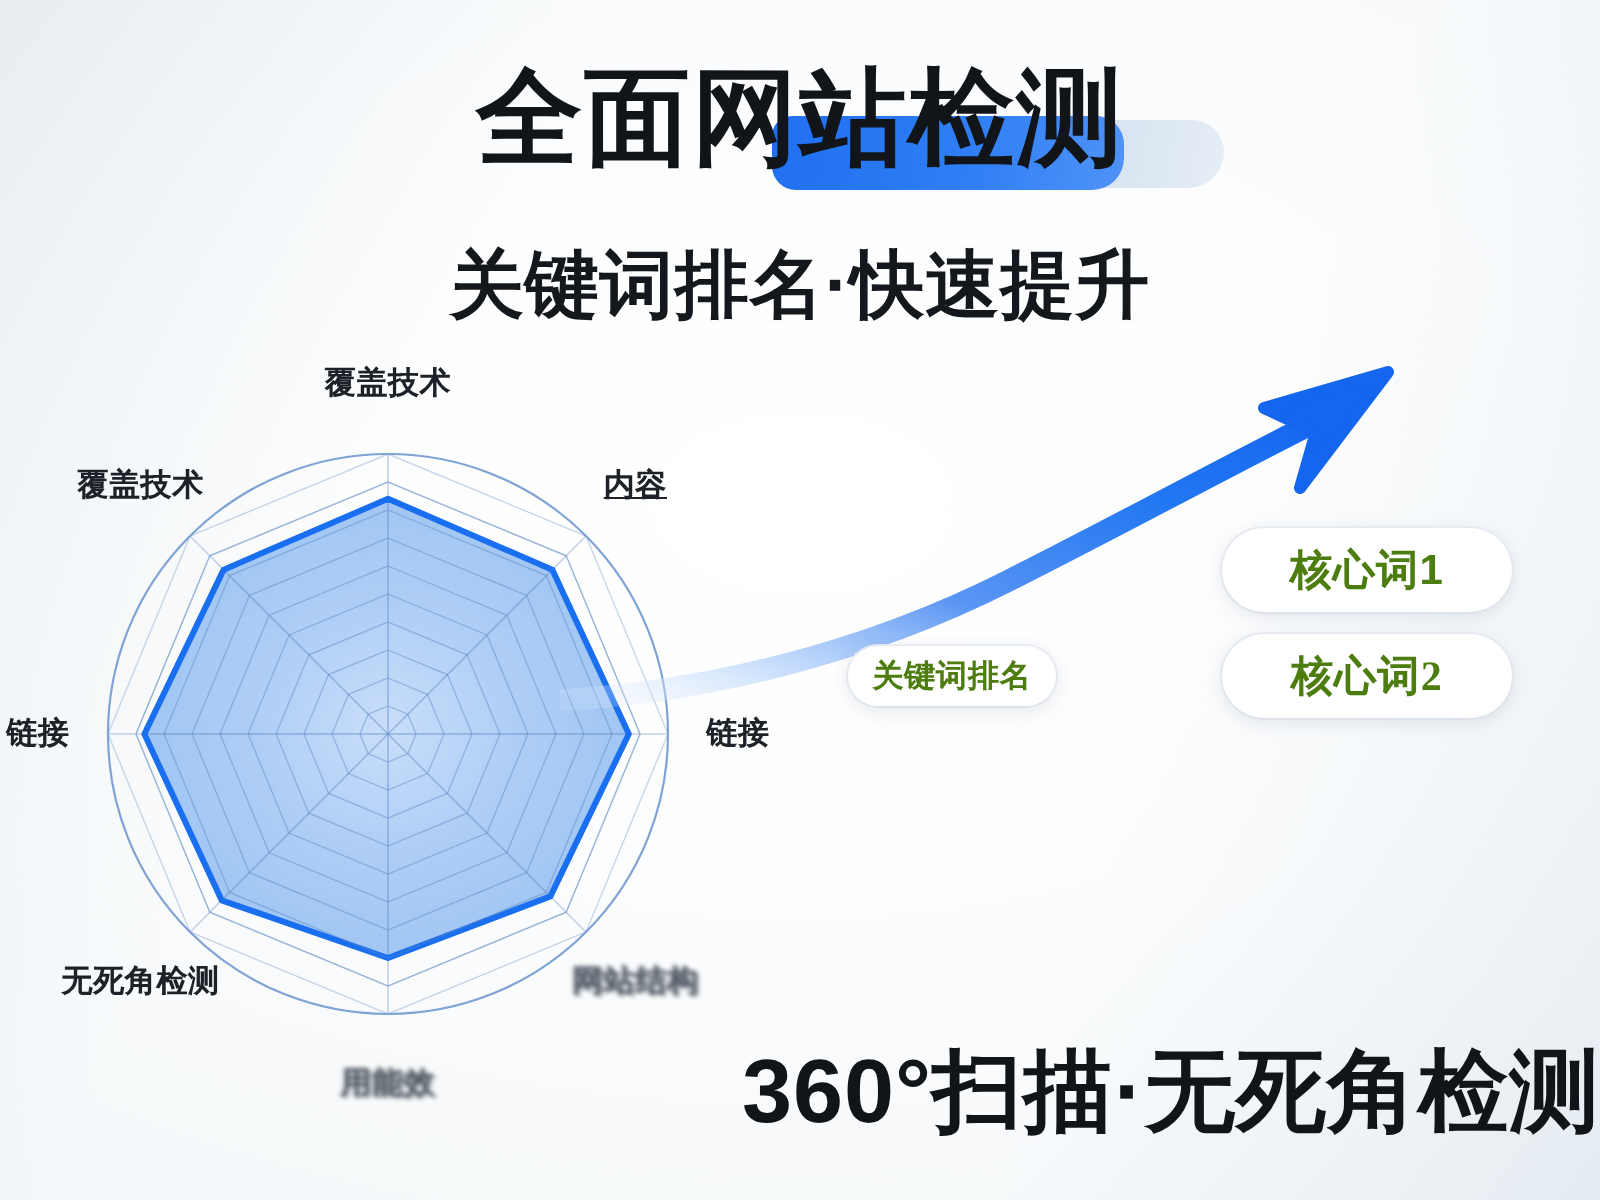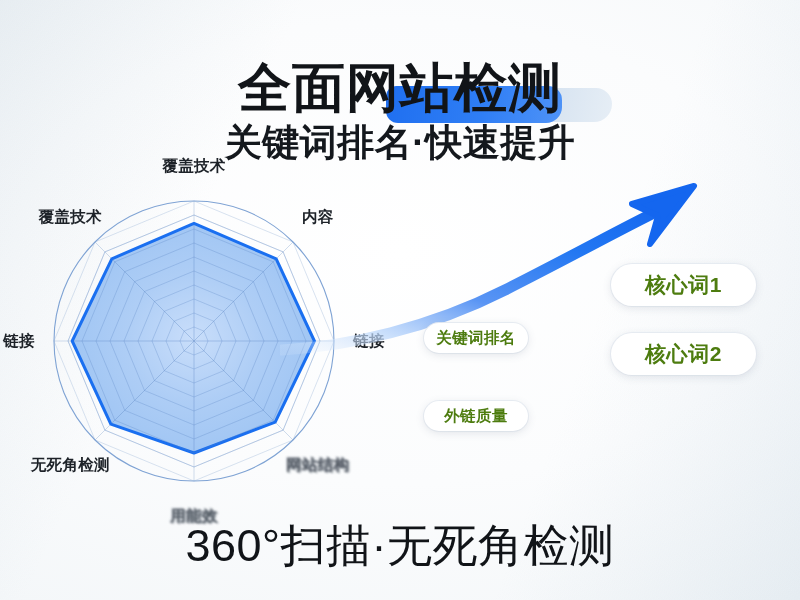--- a/index.html
+++ b/index.html
@@ -37,21 +37,20 @@
   }
 
   
   .title-wrap {
     position: absolute;
     left: 0;
     right: 0;
     top: 32px;
     text-align: center;
     z-index: 6;
-    margin-top: 28px;
   }
   .main-title {
     display: inline-block;
     position: relative;
     font-size: 53px;
     line-height: 1.05;
     font-weight: 700;
     letter-spacing: 1px;
     color: #111418;
     white-space: nowrap;
@@ -88,34 +87,34 @@
     letter-spacing: 0.5px;
     color: #14181d;
     z-index: 6;
     white-space: nowrap;
   }
   .bottom-title {
     position: absolute;
     left: 0;
     right: 0;
     bottom: 24px;
-    text-align: center;
+    text-align: right;
     font-size: 45px;
-    font-weight: 400;
+    font-weight: 700;
     letter-spacing: 0.5px;
     color: #111418;
     z-index: 6;
     white-space: nowrap;
   }
 
   
   #radar-area {
     position: absolute;
     left: 28px;
-    top: 176px;
+    top: 202px;
     width: 400px;
     height: 330px;
     z-index: 3;
   }
   #radar-svg {
     position: absolute;
     left: 0;
     top: 0;
     width: 400px;
     height: 330px;
@@ -171,21 +170,21 @@
     width: 145px;
     height: 42px;
     font-size: 21px;
     font-weight: 700;
     letter-spacing: 0.6px;
   }
   #pill-crawl  { left: 424px; top: 323px; }
   #pill-tdk    { left: 424px; top: 362px; }
   #pill-link   { left: 424px; top: 401px; }
   #pill-kw1    { left: 611px; top: 264px; }
-  #pill-kw2    { left: 611px; top: 333px; }
+  #pill-kw2    { left: 611px; top: 317px; font-family: Liberation Serif, serif; }
 </style>
 </head>
 <body>
 
 <div id="poster">
 
   <div class="title-wrap">
     <div class="main-title">
       <span class="title-highlight"></span>
       <span class="title-highlight-tail"></span>
@@ -243,21 +242,21 @@
           <line x1="166" y1="165" x2="284.59" y2="165.00" stroke="#5d87c4" stroke-width="0.7" stroke-opacity="0.5"></line>
           <line x1="166" y1="165" x2="245.96" y2="244.96" stroke="#5d87c4" stroke-width="0.7" stroke-opacity="0.5"></line>
           <line x1="166" y1="165" x2="166.00" y2="275.32" stroke="#5d87c4" stroke-width="0.7" stroke-opacity="0.5"></line>
           <line x1="166" y1="165" x2="84.09" y2="246.91" stroke="#5d87c4" stroke-width="0.7" stroke-opacity="0.5"></line>
           <line x1="166" y1="165" x2="46.03" y2="165.00" stroke="#5d87c4" stroke-width="0.7" stroke-opacity="0.5"></line>
           <line x1="166" y1="165" x2="85.07" y2="84.07" stroke="#5d87c4" stroke-width="0.7" stroke-opacity="0.5"></line>
         </g>
     </svg>
     <div id="radar-labels">
         <div class="radar-label" style="left: 166px; top: -10px;">覆盖技术</div>
-        <div class="radar-label" style="left: 289.7px; top: 41.3px;">内容</div>
+        <div class="radar-label" style="left: 289.7px; top: 41.3px; text-decoration: underline;">内容</div>
         <div class="radar-label" style="left: 341px; top: 165px;">链接</div>
         <div class="radar-label blurred" style="left: 289.7px; top: 288.7px;">网站结构</div>
         <div class="radar-label blurred" style="left: 166px; top: 340px;">用能效</div>
         <div class="radar-label" style="left: 42.3px; top: 288.7px;">无死角检测</div>
         <div class="radar-label" style="left: -9px; top: 165px;">链接</div>
         <div class="radar-label" style="left: 42.3px; top: 41.3px;">覆盖技术</div>
       </div>
   </div>
 
   <svg id="arrow-svg" viewBox="0 0 430 190">
@@ -272,23 +271,20 @@
     </defs>
     <path d="M 2 172
              C 70 168, 150 150, 225 112
              C 300 74, 350 46, 392 26" fill="none" stroke="url(#arrowGrad)" stroke-width="11" stroke-linecap="round"></path>
     <path d="M 414 8 L 352 26 L 378 38 L 370 66 Z" fill="#1466ef" stroke="#1466ef" stroke-width="6" stroke-linejoin="round"></path>
   </svg>
 
   <div class="pill pill-small" id="pill-crawl">
     <span>关键词排名</span>
   </div>
-  <div class="pill pill-small" id="pill-link">
-    <span>外链质量</span>
-  </div>
 
   <div class="pill pill-large" id="pill-kw1">
     <span>核心词1</span>
   </div>
   <div class="pill pill-large" id="pill-kw2">
     <span>核心词2</span>
   </div>
 
   <div class="bottom-title">360°扫描·无死角检测</div>
 

